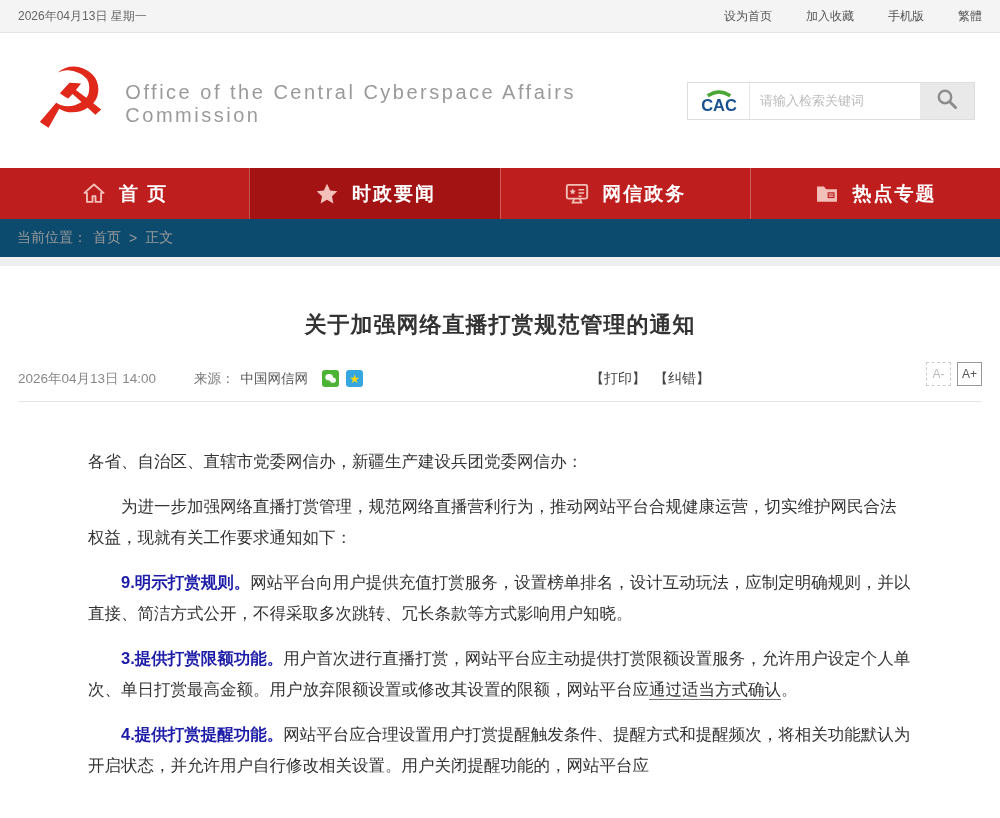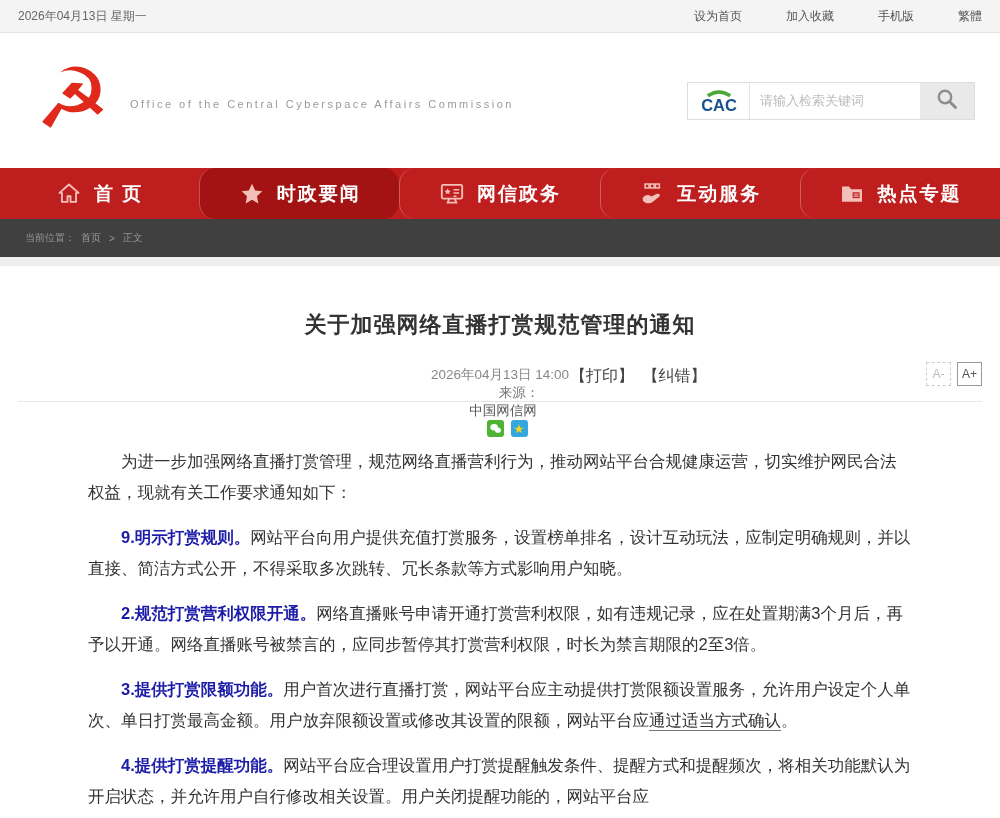--- a/index.html
+++ b/index.html
@@ -3,73 +3,73 @@
 <meta charset="utf-8">
 <style>
   * { margin:0; padding:0; box-sizing:border-box; }
   html,body { width:1000px; height:818px; overflow:hidden; background:#fff;
     font-family:"Liberation Sans","DejaVu Sans",sans-serif; }
 
   
   .topbar { height:33px; background:#f4f4f4; border-bottom:1px solid #e3e3e3;
     display:flex; align-items:center; justify-content:space-between; padding:0 18px;
     font-size:12px; color:#666; }
-  .topbar-links { display:flex; gap:44px; }
+  .topbar-links { display:flex; gap:34px; }
   .topbar-links a { color:#555; text-decoration:none; cursor:pointer; }
 
   
   .header { height:135px; background:#fff; display:flex; align-items:center;
     justify-content:space-between; padding:0 25px 0 30px; }
   .brand { display:flex; align-items:center; gap:14px; cursor:pointer; }
   .emblem { font-size:84px; line-height:80px; color:#e0281b; width:86px; height:84px;
     display:flex; align-items:center; justify-content:center; margin-top:-4px; }
   .site-title { font-size:31px; font-weight:bold; color:#d9261c; letter-spacing:2px; }
-  .site-subtitle { font-size:11px; color:#9a9a9a; letter-spacing:2.5px; margin-top:7px; }
+  .site-subtitle { font-size:20px; color:#9a9a9a; letter-spacing:2.5px; margin-top:7px; }
 
   .searchbox { display:flex; align-items:stretch; border:1px solid #ddd; height:38px;
     width:288px; background:#fff; }
   .cac-logo { width:62px; display:flex; align-items:center; justify-content:center;
     border-right:1px solid #e5e5e5; }
   .search-input { flex:1; border:none; outline:none; padding:0 10px; font-size:13px;
     color:#333; min-width:0; }
   .search-input::placeholder { color:#bbb; }
   .search-btn { width:54px; background:#e9e9e9; border:none; cursor:pointer;
     display:flex; align-items:center; justify-content:center; }
 
   
   .nav { height:51px; background:#bf1e1e; display:flex; }
   .nav-item { flex:1; display:flex; align-items:center; justify-content:center; gap:12px;
     color:#fff; font-size:19px; font-weight:bold; cursor:pointer; position:relative;
     letter-spacing:2px; }
-  .nav-item + .nav-item { border-left:1px solid rgba(255,255,255,.28);border-radius:16px; }
+  .nav-item + .nav-item { border-left:1px solid rgba(255,255,255,.28); }
   .nav-item.active { background:#a31313; }
   .nav-item svg { width:26px; height:26px; }
 
   
-  .breadcrumb { height:38px; display:flex; align-items:center; padding:0 25px;
-    font-size:10px; color:#999; background:#404040; }
+  .breadcrumb { height:38px; display:flex; align-items:center; padding:0 17px;
+    font-size:14px; color:#999; background:#0c4a6e; }
   .breadcrumb a { color:#999; text-decoration:none; margin:4px 6px; cursor:pointer; }
   .breadcrumb .sep { margin:0 2px; }
   .breadcrumb .cur { margin-left:6px; }
   .gray-band { height:9px; background:#efefef; }
 
   
   .article { background:#fff; padding:0 18px; }
   .article-title { text-align:center; font-size:22px; font-weight:bold; color:#333;
     padding:44px 0 26px; letter-spacing:1px; }
   .meta { position:relative; height:36px; display:flex; align-items:center;
-    border-bottom:1px solid #e6e6e6; padding-bottom:10px; font-size:13.5px; color:#888;flex-direction:column; }
+    border-bottom:1px solid #e6e6e6; padding-bottom:10px; font-size:13.5px; color:#888; }
   .meta .src-label { margin-left:38px; color:#777; }
   .meta .src { margin-left:6px; color:#555; }
   .share { display:flex; gap:7px; margin-left:14px; }
   .share span { width:17px; height:17px; border-radius:3px; display:inline-flex;
     align-items:center; justify-content:center; cursor:pointer; }
   .share .wechat { background:#4cb335; }
   .share .qzone { background:#34a7e0; color:#ffd60c; font-size:12px; line-height:1; }
-  .meta-center { position:absolute; left:552px; color:#444; font-size:16px; }
+  .meta-center { position:absolute; left:572px; color:#444; font-size:14px; }
   .meta-center a { color:#444; text-decoration:none; cursor:pointer; margin-right:4px; }
   .font-btns { position:absolute; right:0; top:-4px; display:flex; gap:6px; }
   .font-btns .fbtn { width:25px; height:24px; font-size:12px; display:flex;
     align-items:flex-start; justify-content:center; padding-top:4px; cursor:pointer;
     background:#fff; }
   .fbtn.minus { border:1px dashed #ccc; color:#bbb; }
   .fbtn.plus { border:1px solid #999; color:#555; }
 
   .body-text { padding:44px 70px 30px; font-size:16.5px; color:#333; line-height:31px; }
   .body-text p { margin-bottom:14px; text-indent:2em; }
@@ -141,31 +141,20 @@
           <path d="M8 6.8l.9 1.9 2 .2-1.5 1.4.4 2L8 11.3l-1.8 1 .4-2-1.5-1.4 2-.2z" fill="#f2c0b8"></path>
           <path d="M13.4 8h5.2M13.4 11h5.2M13.4 14h2.8" stroke="#f2c0b8" stroke-width="1.4"></path>
           <path d="M9.4 16.4 8 20h8l-1.4-3.6" fill="none" stroke="#f2c0b8" stroke-width="1.7"></path>
         </svg>
       </span>
       <span>网信政务</span>
     </div>
     <div class="nav-item">
       <span style="display: flex;">
         <svg viewBox="0 0 24 24">
-          <rect x="5.6" y="2.8" width="3.6" height="3.6" fill="none" stroke="#f2c0b8" stroke-width="1.4"></rect>
-          <rect x="10.4" y="2.8" width="3.6" height="3.6" fill="none" stroke="#f2c0b8" stroke-width="1.4"></rect>
-          <rect x="15.2" y="2.8" width="3.6" height="3.6" fill="none" stroke="#f2c0b8" stroke-width="1.4"></rect>
-          <path d="M3.5 15.5c2.4-3.4 5.8-3.2 8-1.2l4.6-2.3c2.3-1 4.2.6 2.7 2.4l-6.2 5c-2.2 1.6-5.2 1.6-7.3.1l-1.8-1.3z" fill="#f2c0b8"></path>
-        </svg>
-      </span>
-      <span>互动服务</span>
-    </div>
-    <div class="nav-item">
-      <span style="display: flex;">
-        <svg viewBox="0 0 24 24">
           <path d="M2.8 5h6.4l2 2.6h10v11.6H2.8z" fill="#f2c0b8"></path>
           <rect x="12.6" y="10.4" width="6.4" height="5.4" fill="#bf1e1e"></rect>
           <path d="M13.6 12h4.4M13.6 14h4.4" stroke="#f2c0b8" stroke-width="1.1"></path>
         </svg>
       </span>
       <span>热点专题</span>
     </div>
   </nav>
 
 <div class="breadcrumb">
@@ -196,19 +185,19 @@
       <a>【打印】</a>
       <a>【纠错】</a>
     </span>
     <span class="font-btns">
       <span class="fbtn minus">A-</span>
       <span class="fbtn plus">A+</span>
     </span>
   </div>
 
   <div class="body-text" id="body-text">
+      <p class="noindent"><span>各省、自治区、直辖市党委网信办，新疆生产建设兵团党委网信办：</span></p>
       <p><span>为进一步加强网络直播打赏管理，规范网络直播营利行为，推动网站平台合规健康运营，切实维护网民合法权益，现就有关工作要求通知如下：</span></p>
       <p><span class="lead">9.明示打赏规则。</span><span>网站平台向用户提供充值打赏服务，设置榜单排名，设计互动玩法，应制定明确规则，并以直接、简洁方式公开，不得采取多次跳转、冗长条款等方式影响用户知晓。</span></p>
-      <p><span class="lead">2.规范打赏营利权限开通。</span><span>网络直播账号申请开通打赏营利权限，如有违规记录，应在处置期满3个月后，再予以开通。网络直播账号被禁言的，应同步暂停其打赏营利权限，时长为禁言期限的2至3倍。</span></p>
       <p><span class="lead">3.提供打赏限额功能。</span><span>用户首次进行直播打赏，网站平台应主动提供打赏限额设置服务，允许用户设定个人单次、单日打赏最高金额。用户放弃限额设置或修改其设置的限额，网站平台应</span><span class="u">通过适当方式确认</span><span>。</span></p>
       <p><span class="lead">4.提供打赏提醒功能。</span><span>网站平台应合理设置用户打赏提醒触发条件、提醒方式和提醒频次，将相关功能默认为开启状态，并允许用户自行修改相关设置。用户关闭提醒功能的，网站平台应</span></p>
     </div>
 </div>
 
 </body></html>

